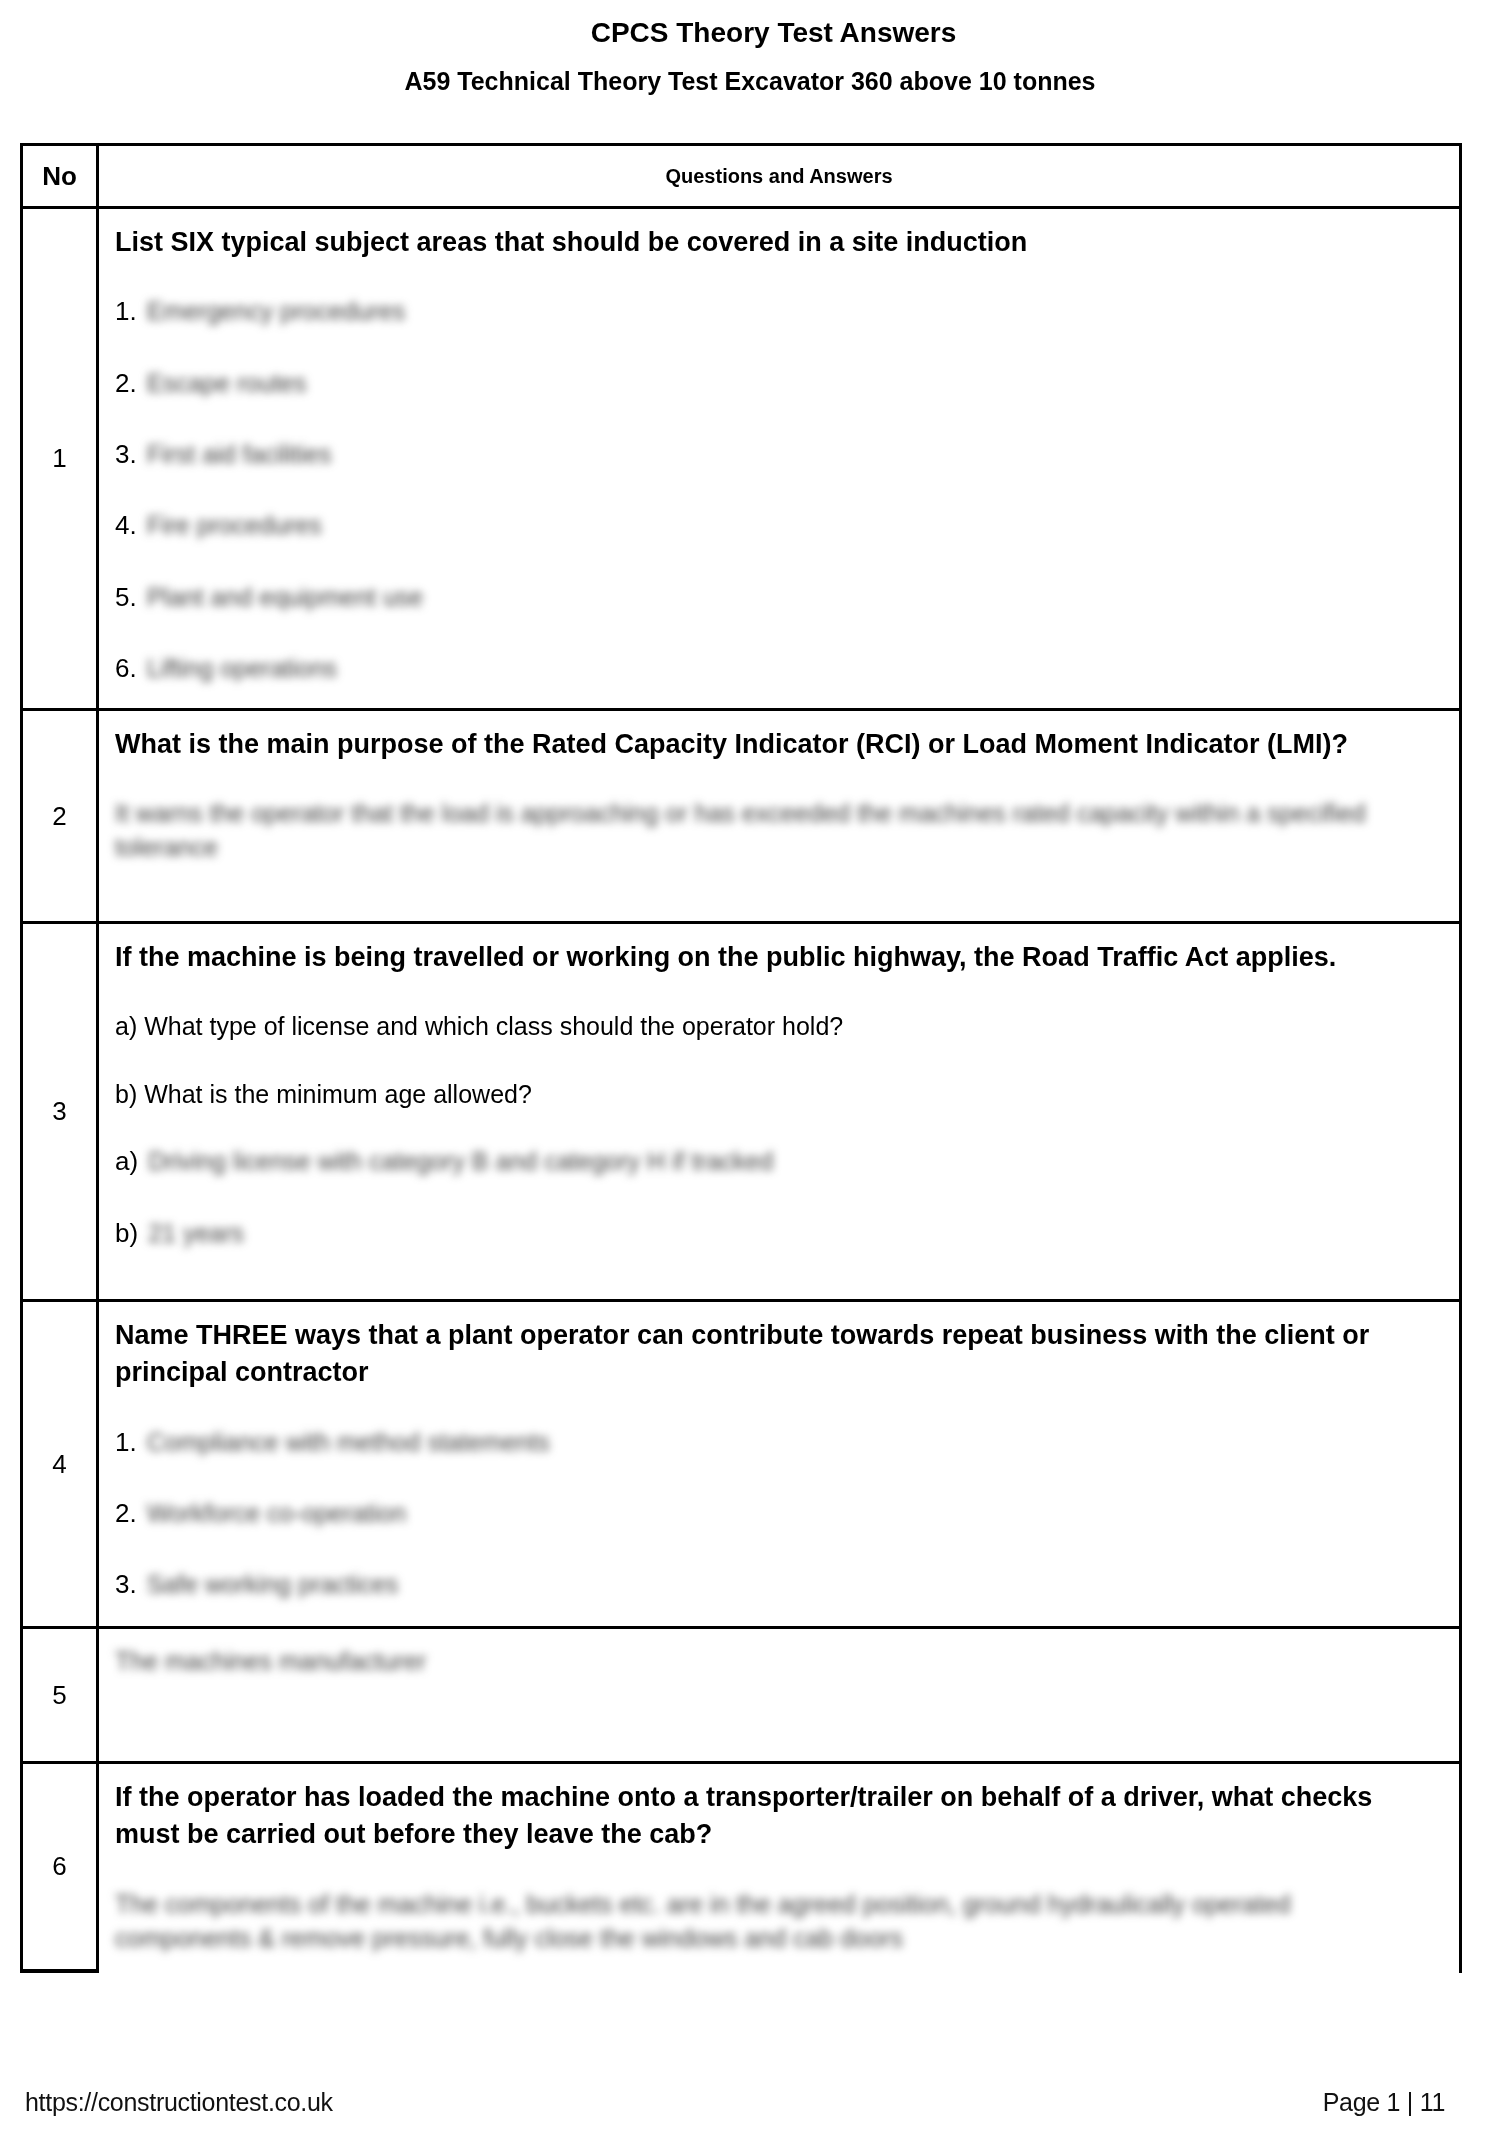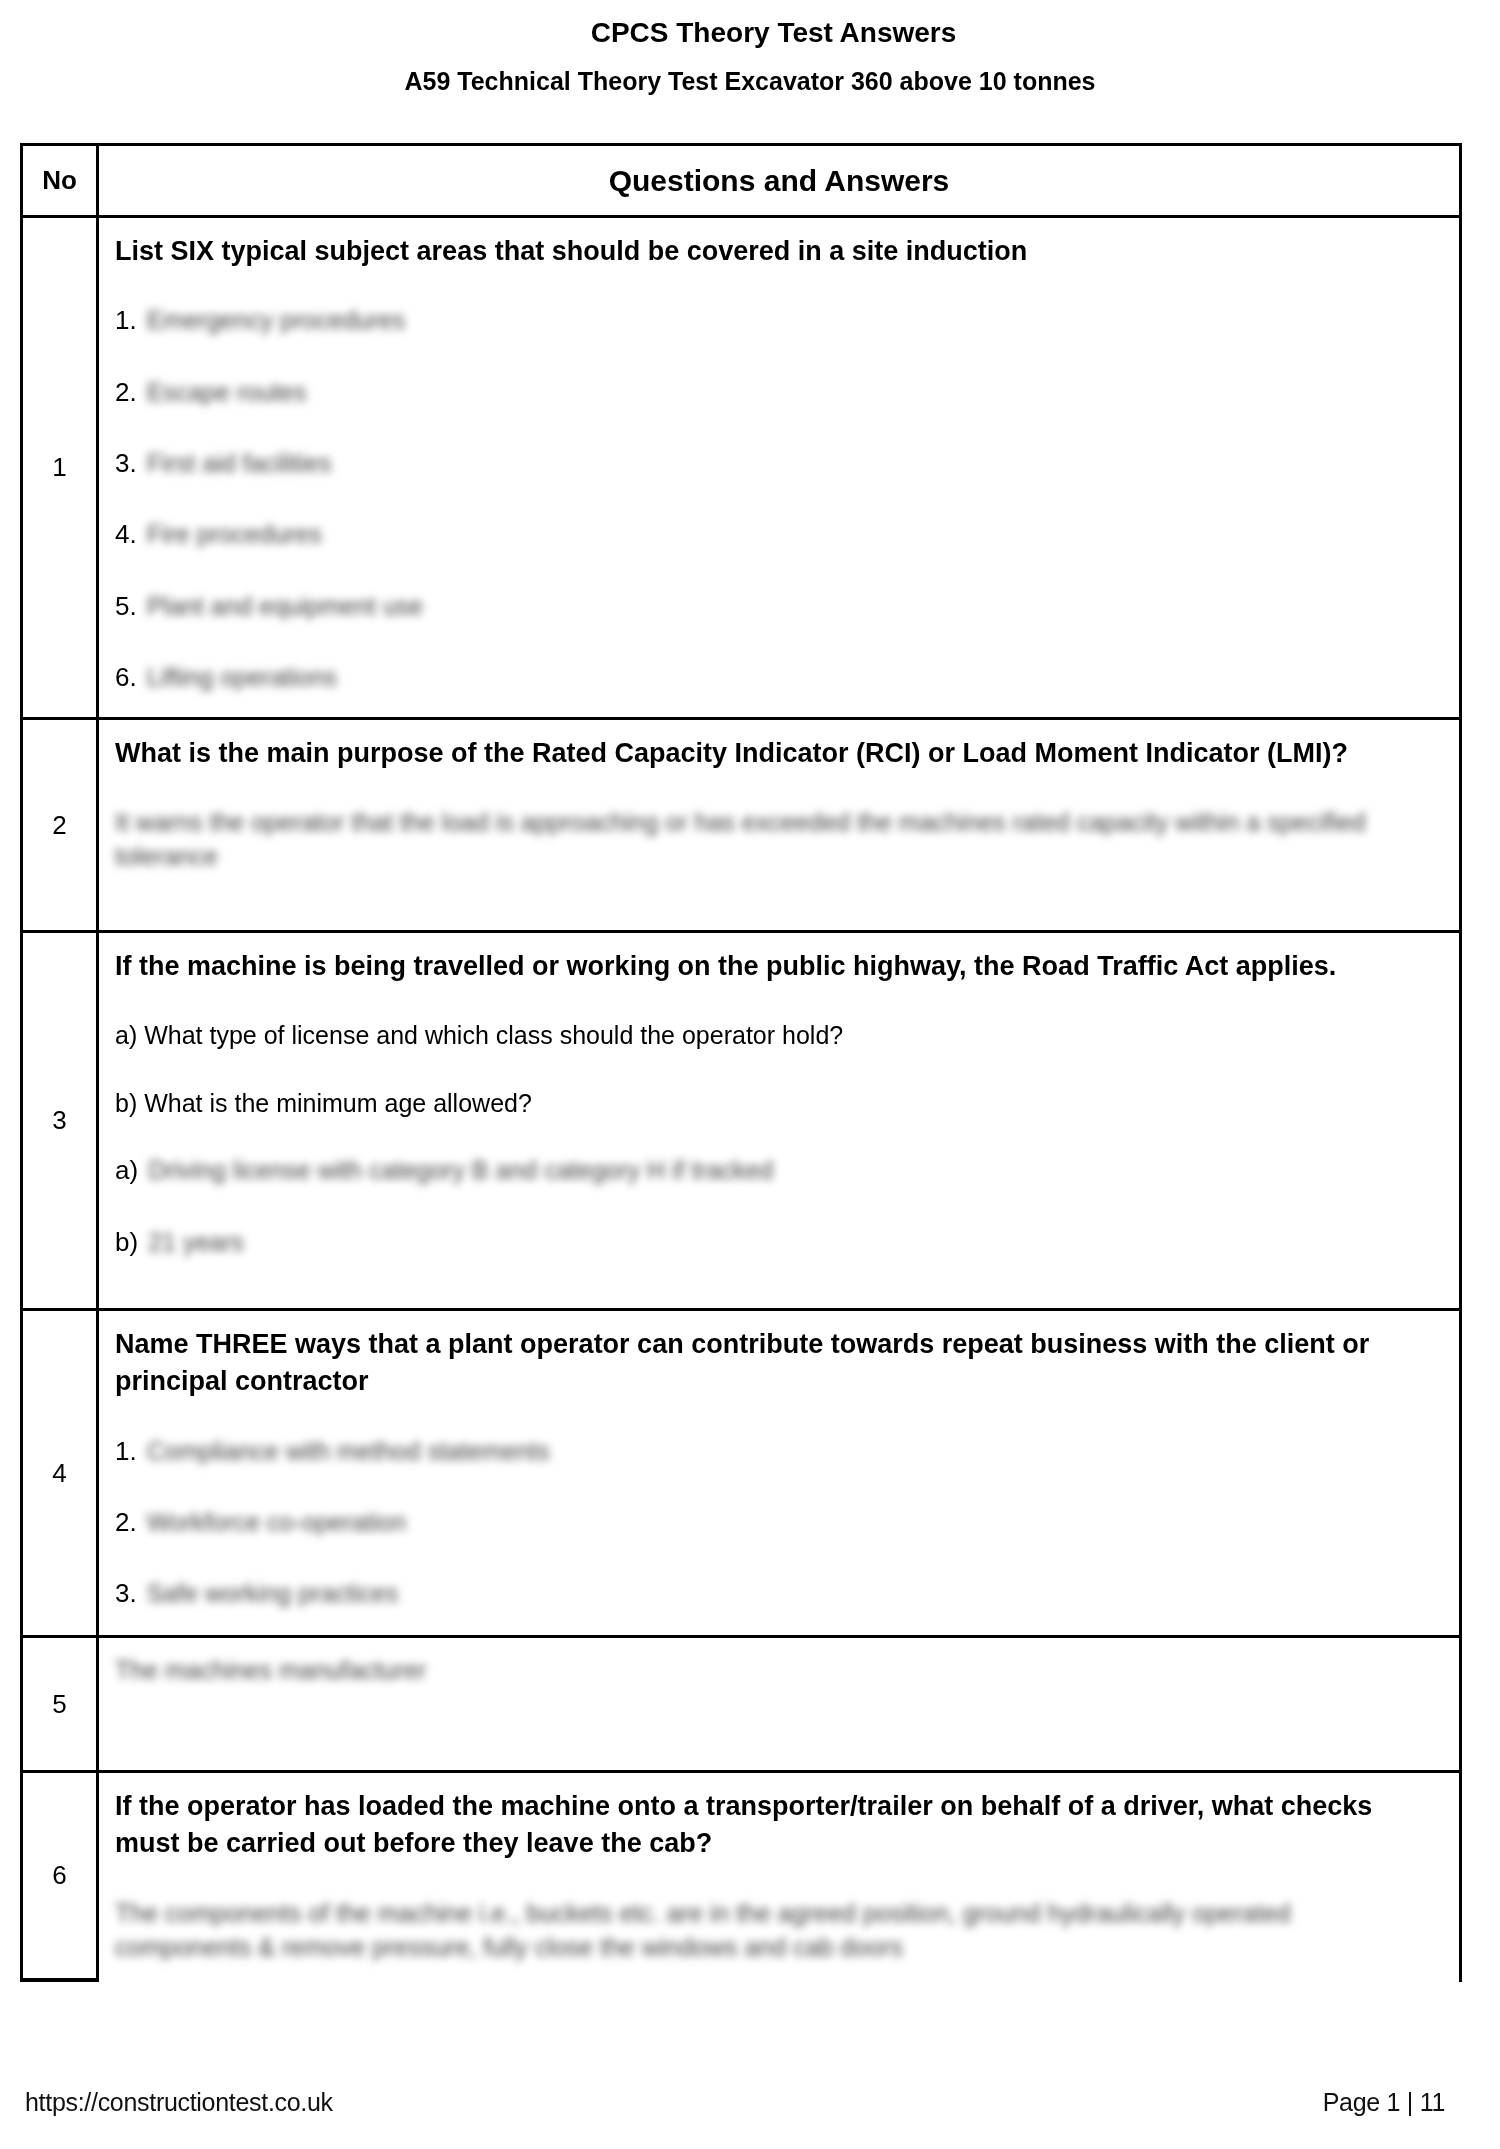--- a/index.html
+++ b/index.html
@@ -21,25 +21,25 @@
     background: #fff;
   }
   .t-row { display: flex; border-top: 3px solid #000; }
   .t-row:first-child { border-top: none; }
   .no-cell {
     width: 76px; flex: 0 0 76px;
     border-right: 3px solid #000;
     display: flex; align-items: center; justify-content: center;
     font-size: 26px;
   }
-  .head-row { height: 69px; }
+  .head-row { height: 60px; }
   .head-row .no-cell { font-weight: bold; }
   .qa-head-cell {
     flex: 1; display: flex; align-items: center; justify-content: center;
-    font-size: 30px; font-weight: bold;
+    font-size: 20px; font-weight: bold;
   }
   .content-cell { flex: 1; padding: 15px 49px 0 16px; overflow: hidden; }
 
   .q  { font-size: 27px; font-weight: bold; line-height: 1.38; margin-bottom: 33px; }
   .sq { font-size: 25px; font-weight: normal; line-height: 1.38; margin-bottom: 33px; }
   .ans { font-size: 25px; line-height: 1.36; margin-bottom: 36px; color: #000; }
   .prefix { font-size: 26px; color: #000; margin-right: 10px; }
   .prefix:empty { display: none; }
   .blurred { color: #3f3f3f; filter: blur(4.5px); }
 

